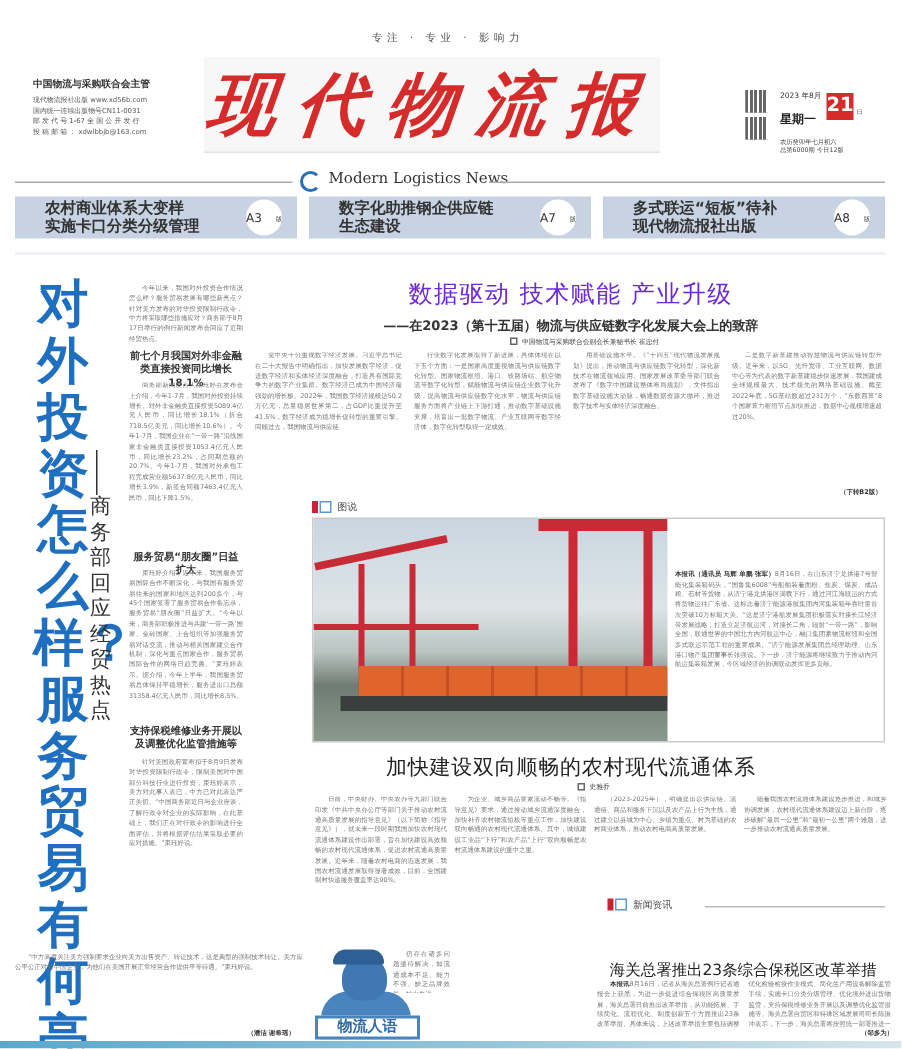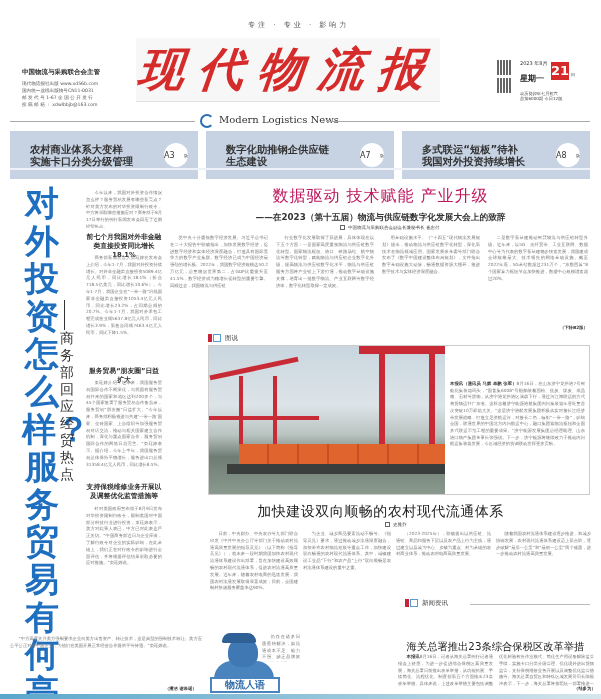--- a/index.html
+++ b/index.html
@@ -1,54 +1,54 @@
 <!DOCTYPE html>
 <html><head>
 <meta charset="utf-8">
 <style>
 *{box-sizing:border-box;margin:0;padding:0}
 html,body{width:601px;height:699px;overflow:hidden;background:#fff;font-family:"DejaVu Sans",sans-serif;color:#333}
 .page{position:relative;width:601px;height:699px;background:#fff}
 
 .tagline{position:absolute;left:248px;top:20px;font-size:7px;letter-spacing:3px;color:#555}
-.pub-info{position:absolute;left:22px;top:68px;width:100px}
+.pub-info{position:absolute;left:22px;top:52px;width:100px}
 .pub-info .org{font-size:6.5px;font-weight:bold;color:#333;margin-bottom:3px}
 .pub-info .ln{font-size:4.6px;color:#555;line-height:7px;white-space:nowrap}
 .logo-box{position:absolute;left:136px;top:38px;width:304px;height:64px;background:#f7f7f7;display:flex;align-items:center;justify-content:center;border-bottom:1px solid #e2e2e2}
 .logo-text{font-family:"DejaVu Serif",serif;font-size:46px;font-weight:bold;color:#d52b2b;letter-spacing:14px;font-style:italic;transform:skewX(-6deg)}
 .qr{position:absolute;width:15px;height:15px;background:
  repeating-linear-gradient(90deg,#333 0 2px,#fff 2px 3px),#333;opacity:.75}
 .qr1{left:497px;top:60px}.qr2{left:497px;top:78px}
 .date-block{position:absolute;left:520px;top:60px;width:80px}
 .date-block .ym{font-size:5px;color:#333}
 .date-block .wk{font-size:8px;font-weight:bold;color:#222;display:inline-block;margin-top:3px}
 .day-box{position:absolute;left:551px;top:62px;width:18px;height:18px;background:#d52b2b;color:#fff;font-weight:bold;font-size:13px;text-align:center;line-height:18px}
 .ri{position:absolute;left:571px;top:72px;font-size:4px;color:#333}
 .date-block .lunar,.date-block .issue{font-size:4.2px;color:#444;white-space:nowrap}
 .date-block .lunar{margin-top:6px}
 
 .banner-line{position:absolute;top:121px;height:1px;background:#aaa}
 .banner-line.l{left:10px;width:185px}.banner-line.r{left:326px;width:264px}
 .banner-logo{position:absolute;left:200px;top:114px;width:14px;height:14px;border-radius:50%;border:2px solid #2a6fb5;border-right-color:transparent}
 .banner-title{position:absolute;left:219px;top:114px;font-family:"DejaVu Serif",serif;font-size:10px;color:#333;white-space:nowrap}
-.teasers{position:absolute;left:10px;top:131px;width:580px;height:48px;display:flex;gap:8px}
+.teasers{position:absolute;left:10px;top:131px;width:580px;height:28px;display:flex;gap:8px}
 .teaser{flex:1;background:#c7d3e3;display:flex;align-items:center;justify-content:space-between;padding:0 10px 0 20px}
 .teaser .t{font-size:10.3px;font-weight:bold;color:#333;line-height:12.5px}
 .teaser .pg{width:24px;height:24px;border-radius:50%;background:#fff;font-size:8px;color:#333;display:flex;align-items:center;justify-content:space-between}
 .teaser .pg small{font-size:4px}
 .sep-band{position:absolute;left:10px;top:168px;width:580px;height:2px;background:#eef2f8}
 
 .big-head{position:absolute;left:22px;top:185px;width:40px;font-size:34px;font-weight:bold;color:#1e6fc0;line-height:37.6px;text-align:center;word-break:break-all}
 .sub-head{position:absolute;left:58px;top:330px;width:18px;font-size:14px;color:#333;line-height:17px;text-align:center;word-break:break-all}
 .sub-bar{position:absolute;left:64px;top:300px;width:1px;height:30px;background:#333}
 .col{position:absolute;font-size:4.3px;line-height:6.8px;color:#777;text-align:justify;overflow:hidden}
 .col p{text-indent:2em}
 .sec-h{position:absolute;font-size:6.8px;font-weight:bold;color:#333;text-align:center;line-height:9px}
 
-.main-title{position:absolute;left:160px;top:186px;width:441px;text-align:center;font-size:16px;color:#be185d;letter-spacing:1px}
+.main-title{position:absolute;left:160px;top:186px;width:441px;text-align:center;font-size:16px;color:#6d28d9;letter-spacing:1px}
 .main-sub{position:absolute;left:160px;top:212px;width:441px;text-align:center;font-size:8.7px;color:#333;font-weight:bold}
 .byline{position:absolute;font-size:4.5px;color:#444;white-space:nowrap}
 .byline .box{display:inline-block;width:5px;height:5px;border:1px solid #666;margin-right:3px;vertical-align:middle}
 .tag{position:absolute;display:flex;font-size:6.5px;color:#444}
 .tag .sq{width:4px;height:8px;background:#c7243a;margin-right:1px}
 .tag .frame{width:8px;height:8px;border:1px solid #5a9bd5;margin-right:4px}
 .photo-box{position:absolute;left:208px;top:345px;width:382px;height:150px;border:1px solid #ccc}
 .photo{position:absolute;left:0;top:0;width:236px;height:148px;background:linear-gradient(180deg,#c9d6df 0%,#dde4e8 40%,#b9c3c0 60%,#6f7c74 75%,#8a9a8e 100%);overflow:hidden}
 .crane{position:absolute;background:#c92b36}
 .containers{position:absolute;left:30px;top:98px;width:206px;height:22px;background:repeating-linear-gradient(90deg,#e0642e 0 28px,#c84f22 28px 30px)}
@@ -122,21 +122,21 @@
         <div>生态建设</div>
       </div>
       <div class="pg">
           <span>A7</span>
           <small>版</small>
         </div>
     </div>
     <div class="teaser">
       <div class="t">
         <div>多式联运“短板”待补</div>
-        <div>我国对外投资持续增长</div>
+        <div>现代物流报社出版</div>
       </div>
       <div class="pg">
           <span>A8</span>
           <small>版</small>
         </div>
     </div>
   </div>
   <div class="sep-band"></div>
 
   <div class="big-head">对外投资怎么样？服务贸易有何亮点？</div>

